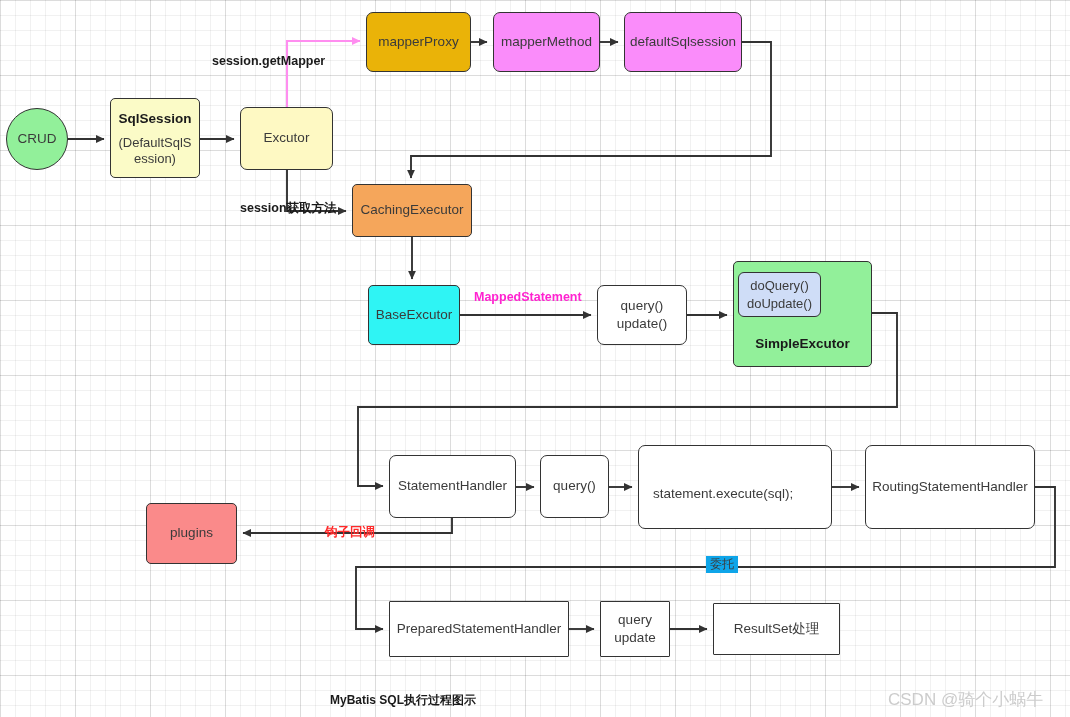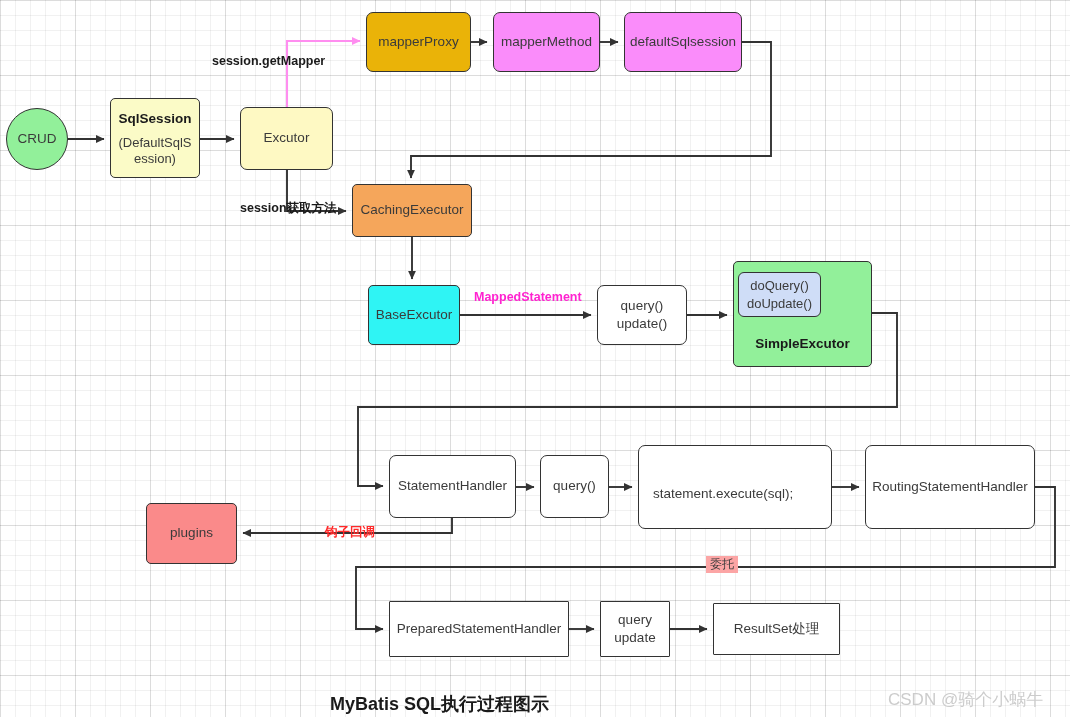--- a/index.html
+++ b/index.html
@@ -43,21 +43,21 @@
     font-weight:bold;
     color:#1a1a1a;
     white-space:nowrap;
   }
   .lbl.plain{font-weight:normal;color:#3b3b3b;font-size:12px;}
   .lbl.pink{color:#ff22d0;}
   .lbl.red{color:#ff2a2a;}
   .circle{border-radius:50%;}
   .title{
     position:absolute;
-    font-size:18px;font-weight:bold;color:#1a1a1a;white-space:nowrap;
+    font-size:12px;font-weight:bold;color:#1a1a1a;white-space:nowrap;
   }
   .watermark{
     position:absolute;
     font-size:17px;color:#cccccc;white-space:nowrap;
   }
   .strong{font-weight:bold;color:#1a1a1a;}
   .sub{font-size:13px;}
 </style>
 </head>
 <body>
@@ -199,17 +199,17 @@
 </div>
 
 <div class="lbl" style="left:212px;top:54px;">session.getMapper</div>
 
 <div class="lbl" style="left:240px;top:200px;">session获取方法</div>
 
 <div class="lbl pink" style="left:474px;top:290px;">MappedStatement</div>
 
 <div class="lbl red" style="left:325px;top:524px;">钩子回调</div>
 
-<div class="lbl plain" style="left:706px;top:556px;background:#fca5a5;padding:0 4px;">委托</div>
+<div class="lbl plain" style="left:706px;top:556px;background:#0ea5e9;padding:0 4px;">委托</div>
 
 <div class="title" style="left:330px;top:692px;">MyBatis SQL执行过程图示</div>
 
 <div class="watermark" style="left:888px;top:688px;">CSDN @骑个小蜗牛</div>
 
 </body></html>

